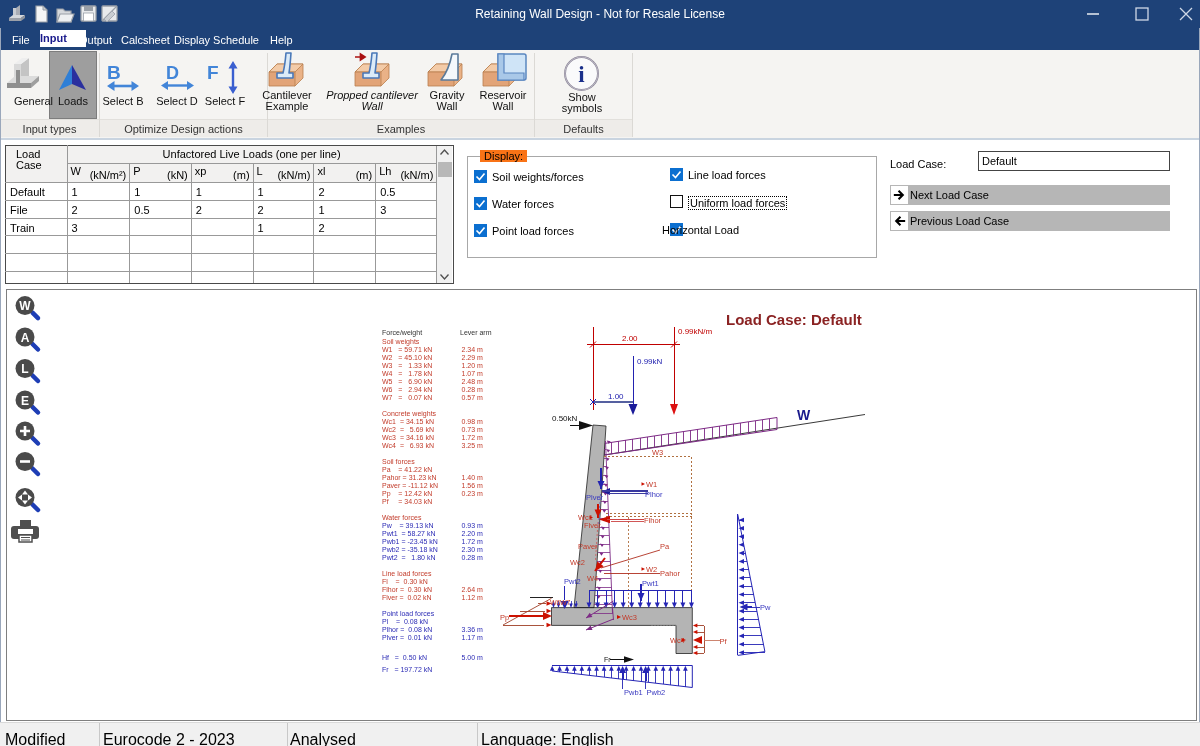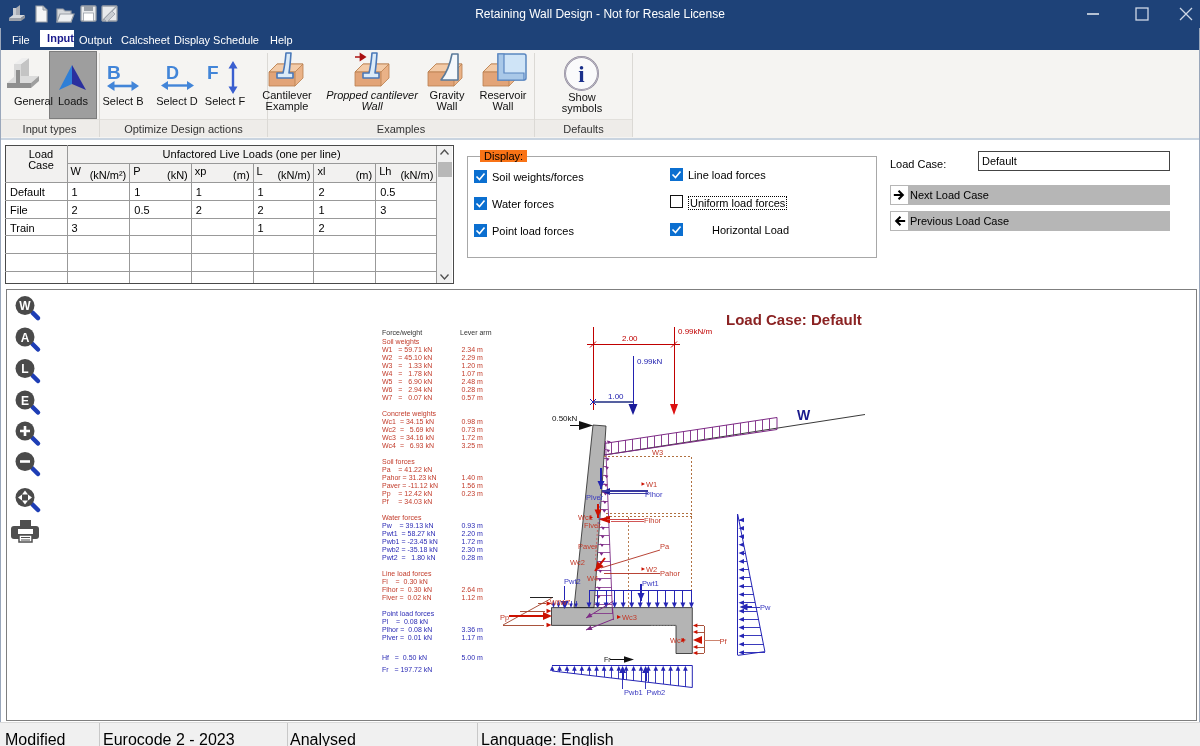--- a/index.html
+++ b/index.html
@@ -46,21 +46,21 @@
  <path d="M104 19 l8 -8 l3 3 l-8 8 z" fill="#c9cdd2" stroke="#9aa0a8" stroke-width="0.8"></path>
 </g>
 </svg>
 <svg class="abs" style="left:1080px;top:0;" width="120" height="28" viewBox="0 0 120 28">
 <path d="M7 14 h12" stroke="#e8ecf2" stroke-width="1.5"></path>
 <rect x="56" y="8" width="12" height="12" fill="none" stroke="#cfd8e6" stroke-width="1.3"></rect>
 <path d="M100 8 l12 12 M112 8 l-12 12" stroke="#cfd8e6" stroke-width="1.3"></path>
 </svg>
 <div class="abs" style="left:0;top:28px;width:1200px;height:22px;background:#1e4278;">
 <span class="mi" style="left:12px;top:6px;font-size:11px;">File</span>
-<span class="mi" style="left:40px;top:2px;width:34px;height:17px;background:#fff;color:#1a1a8c;font-weight:bold;text-align:right;line-height:17px;font-size:11px;">Input</span>
+<span class="mi" style="left:40px;top:2px;width:46px;height:17px;background:#fff;color:#1a1a8c;font-weight:bold;text-align:left;line-height:17px;font-size:11px;">Input</span>
 <span class="mi" style="left:79px;top:6px;font-size:11px;">Output</span>
 <span class="mi" style="left:121px;top:6px;font-size:11px;">Calcsheet</span>
 <span class="mi" style="left:174px;top:6px;font-size:11px;">Display Schedule</span>
 <span class="mi" style="left:270px;top:6px;font-size:11px;">Help</span>
 </div>
 <div class="abs" style="left:0;top:50px;width:1200px;height:88px;background:#f5f4f2;"></div>
 <div class="abs" style="left:0;top:138px;width:1200px;height:2px;background:#c9d4e0;"></div>
 <div class="abs" style="left:0px;top:119px;width:99px;height:18px;background:#eeece9;border-top:1px solid #e2e0dc;box-sizing:border-box;"></div>
 <div class="abs" style="left:100px;top:119px;width:167px;height:18px;background:#eeece9;border-top:1px solid #e2e0dc;box-sizing:border-box;"></div>
 <div class="abs" style="left:268px;top:119px;width:266px;height:18px;background:#eeece9;border-top:1px solid #e2e0dc;box-sizing:border-box;"></div>
@@ -160,21 +160,21 @@
     <div class="abs" style="left:5px;top:217.5px;width:431.4px;height:1px;background:#999;"></div>
     <div class="abs" style="left:5px;top:235.4px;width:431.4px;height:1px;background:#999;"></div>
     <div class="abs" style="left:5px;top:253.3px;width:431.4px;height:1px;background:#999;"></div>
     <div class="abs" style="left:5px;top:271.2px;width:431.4px;height:1px;background:#999;"></div>
     <div class="abs" style="left:66.6px;top:145px;width:1px;height:137.5px;background:#999;"></div>
     <div class="abs" style="left:129.3px;top:162.5px;width:1px;height:120.0px;background:#999;"></div>
     <div class="abs" style="left:190.8px;top:162.5px;width:1px;height:120.0px;background:#999;"></div>
     <div class="abs" style="left:252.6px;top:162.5px;width:1px;height:120.0px;background:#999;"></div>
     <div class="abs" style="left:313.4px;top:162.5px;width:1px;height:120.0px;background:#999;"></div>
     <div class="abs" style="left:375.2px;top:162.5px;width:1px;height:120.0px;background:#999;"></div>
-    <div class="tcell" style="left:10px;top:148.5px;width:62px;text-align:center;line-height:11.5px;">Load<br>Case</div>
+    <div class="tcell" style="left:16px;top:148.5px;width:62px;line-height:11.5px;">Load<br>Case</div>
     <div class="tcell" style="left:66.6px;top:147.5px;width:370px;text-align:center;">Unfactored Live Loads (one per line)</div>
     <div class="tcell" style="left:70.6px;top:165px;">W</div>
     <div class="tcell" style="left:66.6px;top:168.5px;width:59.70000000000002px;text-align:right;">(kN/m²)</div>
     <div class="tcell" style="left:133.3px;top:165px;">P</div>
     <div class="tcell" style="left:129.3px;top:168.5px;width:58.5px;text-align:right;">(kN)</div>
     <div class="tcell" style="left:194.8px;top:165px;">xp</div>
     <div class="tcell" style="left:190.8px;top:168.5px;width:58.79999999999998px;text-align:right;">(m)</div>
     <div class="tcell" style="left:256.6px;top:165px;">L</div>
     <div class="tcell" style="left:252.6px;top:168.5px;width:57.79999999999998px;text-align:right;">(kN/m)</div>
     <div class="tcell" style="left:317.4px;top:165px;">xl</div>
@@ -227,21 +227,21 @@
     <rect x="0" y="0" width="13" height="13" fill="#0b6fd0"></rect>
     <path d="M2.5 6.5 l3 3 l5 -6" fill="none" stroke="#fff" stroke-width="1.6"></path>
   </svg>
 <div class="cblabel" style="left:688px;top:169px;">Line load forces</div>
 <div class="abs" style="left:670px;top:195px;width:13px;height:13px;background:#fff;border:1.5px solid #111;box-sizing:border-box;"></div>
 <div class="cblabel" style="left:688px;top:196px;border:1px dotted #000;padding:0 1px;">Uniform load forces</div>
 <svg class="abs" style="left:670px;top:223px;" width="13" height="13" viewBox="0 0 13 13">
     <rect x="0" y="0" width="13" height="13" fill="#0b6fd0"></rect>
     <path d="M2.5 6.5 l3 3 l5 -6" fill="none" stroke="#fff" stroke-width="1.6"></path>
   </svg>
-<div class="cblabel" style="left:712px;top:224px;">Horizontal Load</div>
+<div class="cblabel" style="left:662px;top:224px;">Horizontal Load</div>
 <div class="abs" style="left:890px;top:158px;font-size:11px;">Load Case:</div>
 <div class="abs" style="left:978px;top:151px;width:192px;height:20px;border:1px solid #444;background:#fff;font-size:11px;padding:3px 3px 0 3px;box-sizing:border-box;">Default</div>
 <div class="abs" style="left:890px;top:185px;width:280px;height:20px;background:#b6b6b6;"></div>
 <div class="abs" style="left:891px;top:186px;width:17px;height:18px;background:#fff;"></div>
 <svg class="abs" style="left:891px;top:186px;" width="17" height="18" viewBox="0 0 18 18">
     <path d="M3 9 h9 m-4 -4.5 l4.5 4.5 l-4.5 4.5" fill="none" stroke="#000" stroke-width="2.2"></path>
   </svg>
 <div class="abs" style="left:910px;top:189px;font-size:11px;">Next Load Case</div>
 <div class="abs" style="left:890px;top:211px;width:280px;height:20px;background:#b6b6b6;"></div>
 <div class="abs" style="left:891px;top:212px;width:17px;height:18px;background:#fff;"></div>

